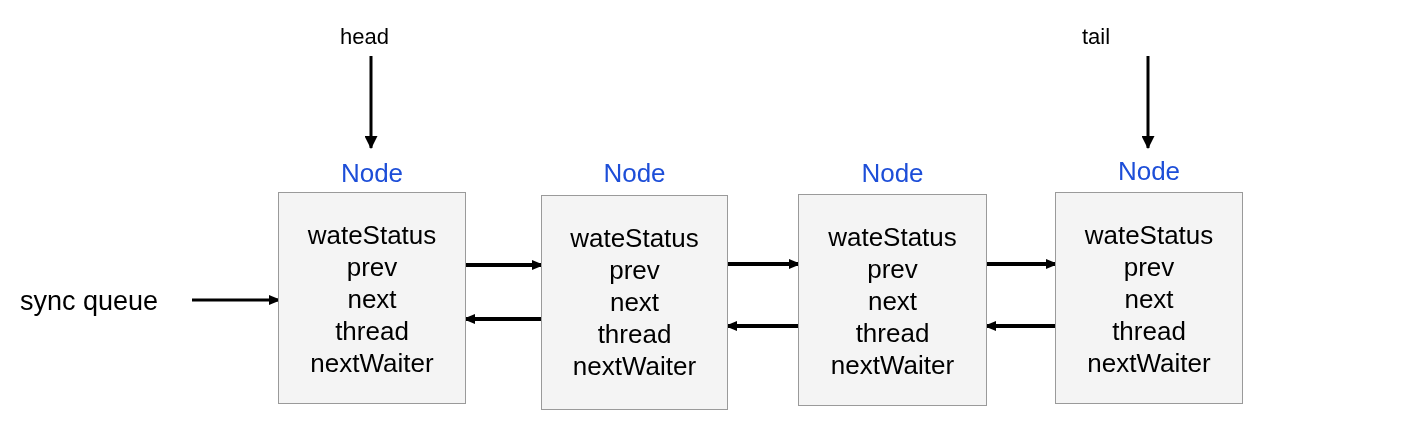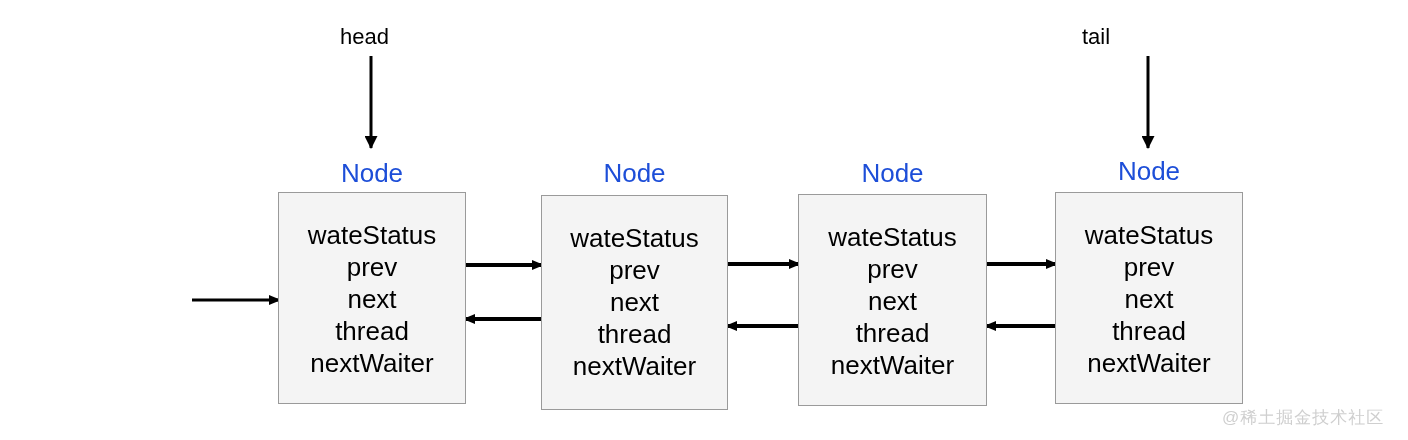--- a/index.html
+++ b/index.html
@@ -126,20 +126,21 @@
 
     <g>
       <line x1="1055" y1="326" x2="985" y2="326" stroke="#000000" stroke-width="4" marker-end="url(#arrow-l)"></line>
     </g>
   </svg>
 
   <div class="pointer-label" style="left:340px; top:22px;">head</div>
 
   <div class="pointer-label" style="left:1082px; top:22px;">tail</div>
 
+  <div class="queue-label" style="left:20px; top:286px;">sync queue</div>
 
   <div class="node-caption" style="left:278px; top:159px; width:188px;">Node</div>
   <div class="node-caption" style="left:541px; top:159px; width:187px;">Node</div>
   <div class="node-caption" style="left:798px; top:159px; width:189px;">Node</div>
   <div class="node-caption" style="left:1055px; top:157px; width:188px;">Node</div>
 
   <div class="node-box" style="left:278px; top:192px; width:188px; height:212px;">
     <div class="node-field">wateStatus</div>
     <div class="node-field">prev</div>
     <div class="node-field">next</div>
@@ -164,15 +165,14 @@
   </div>
 
   <div class="node-box" style="left:1055px; top:192px; width:188px; height:212px;">
     <div class="node-field">wateStatus</div>
     <div class="node-field">prev</div>
     <div class="node-field">next</div>
     <div class="node-field">thread</div>
     <div class="node-field">nextWaiter</div>
   </div>
 
-  <div class="watermark" style="left:1222px; top:408px;">@稀土掘金技术社区</div>
 
 </div>
 
 </body></html>

